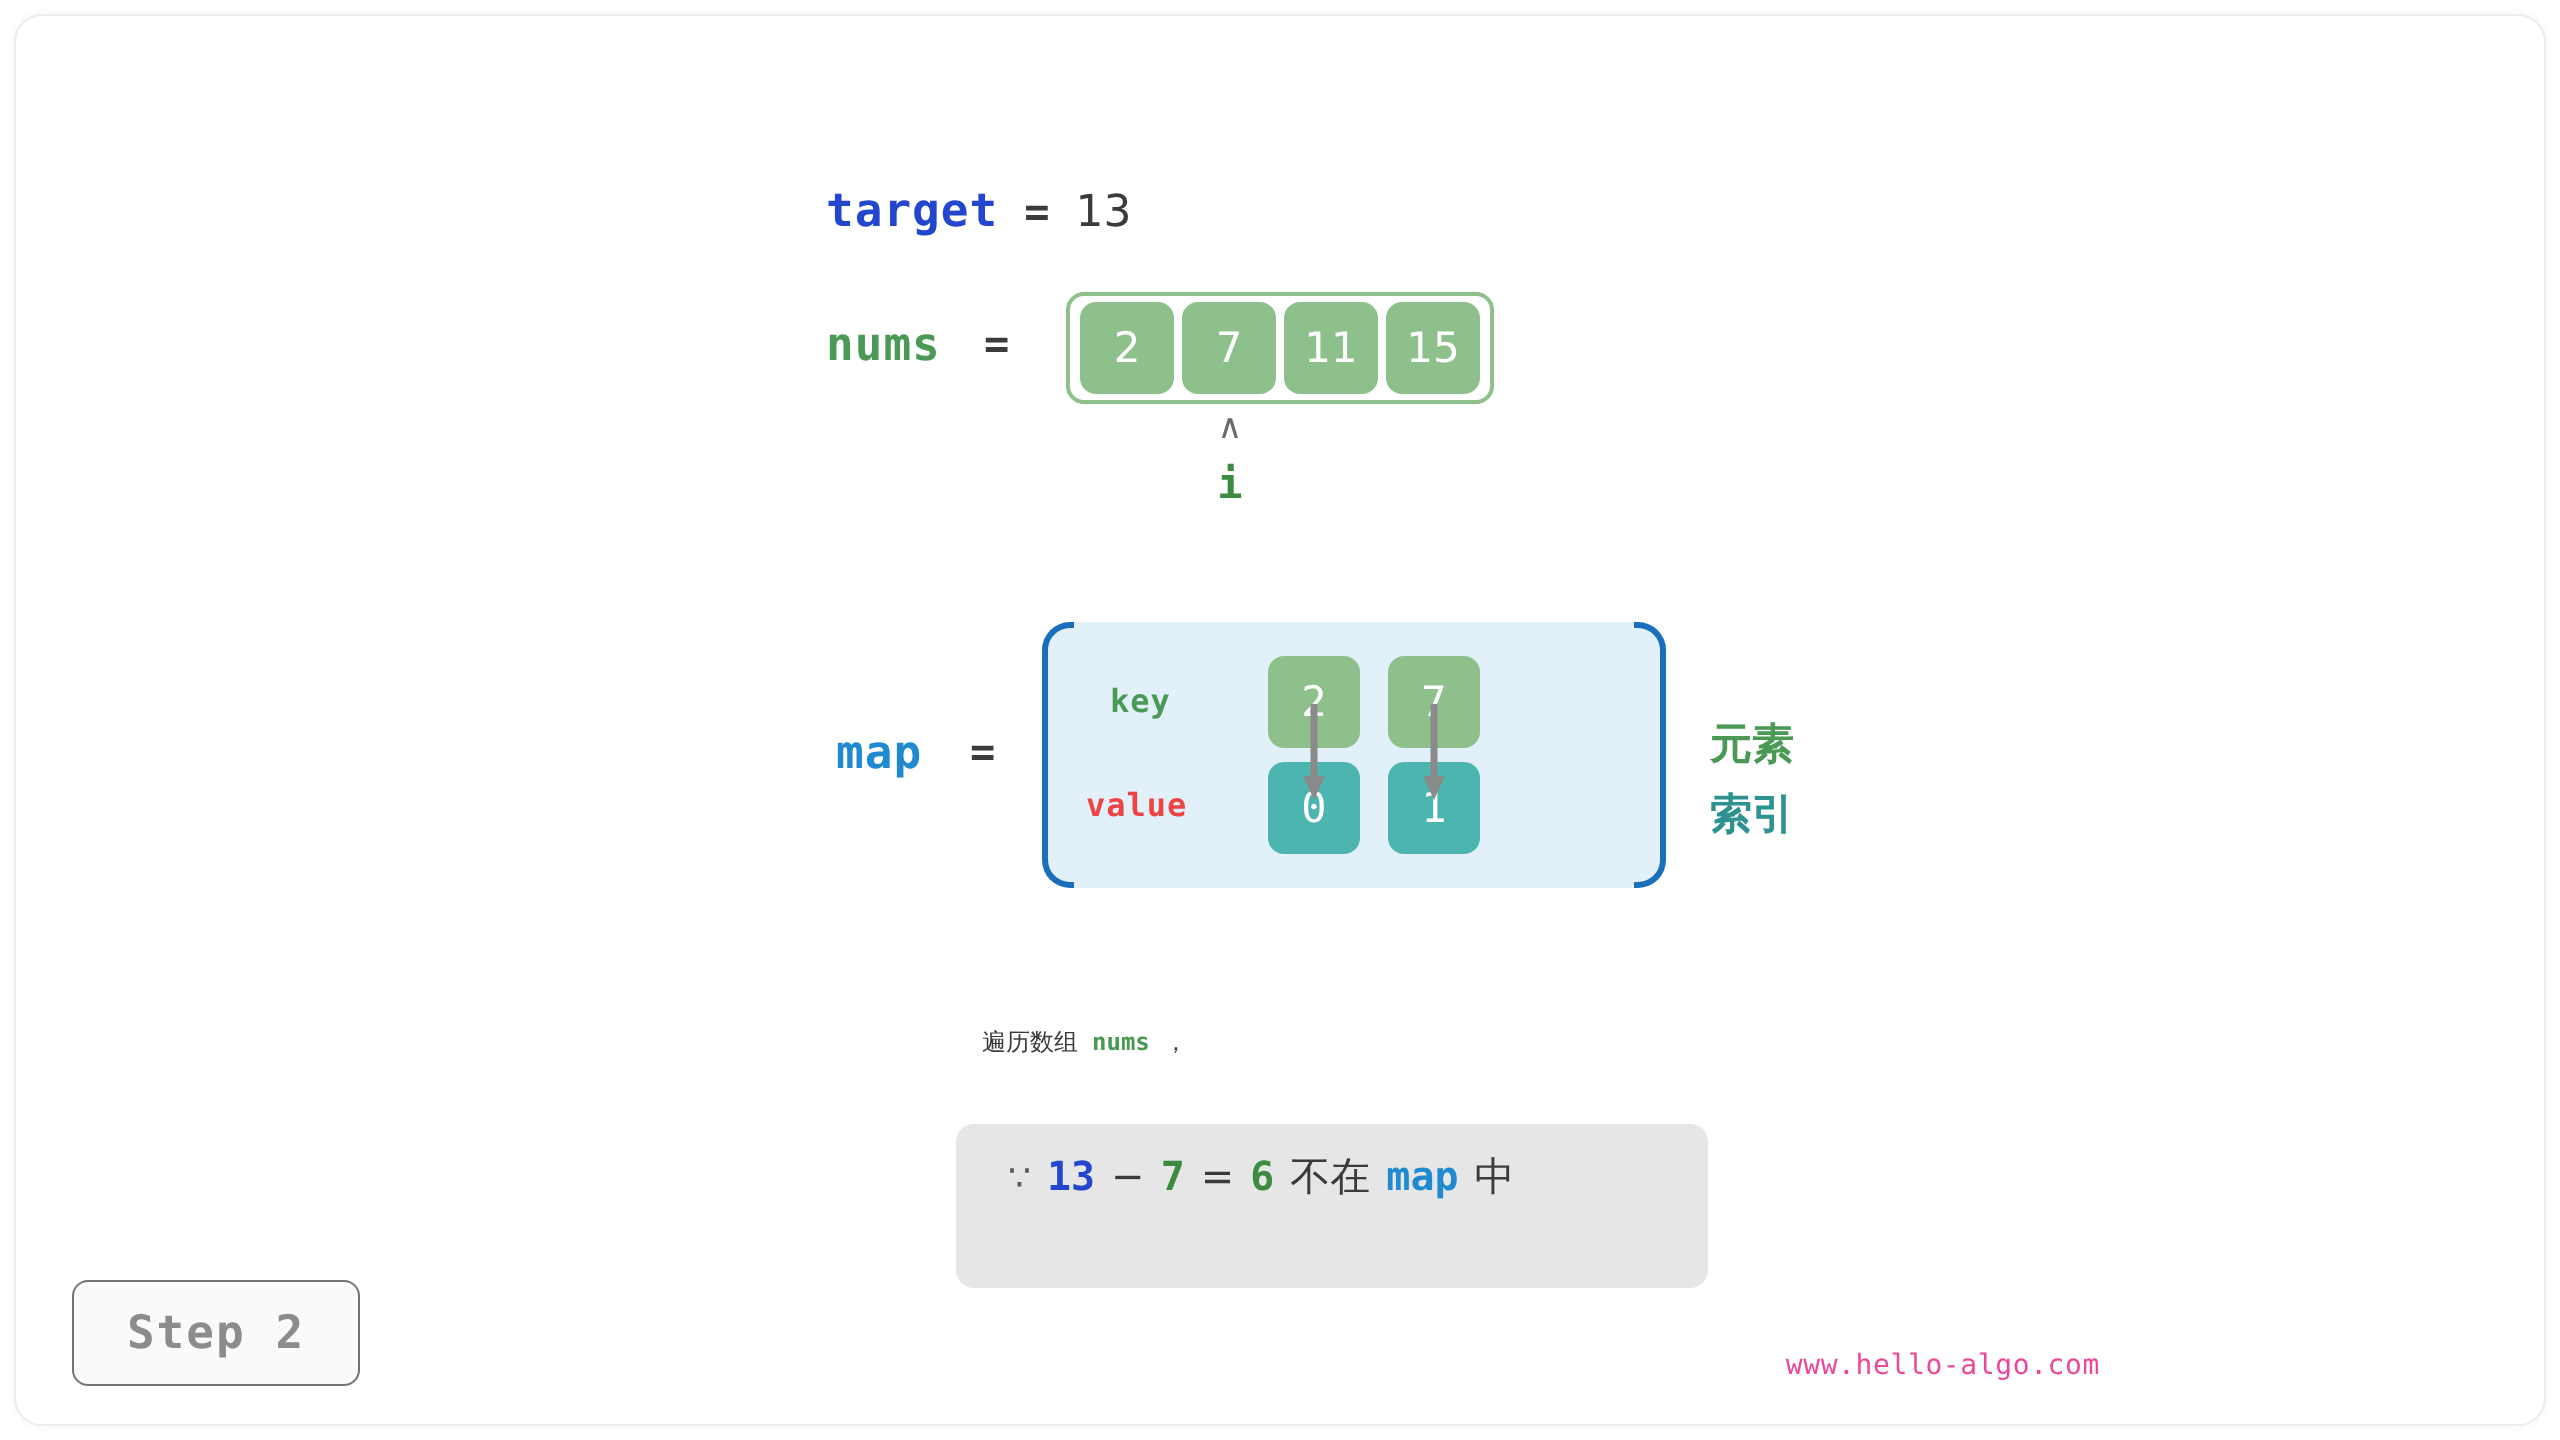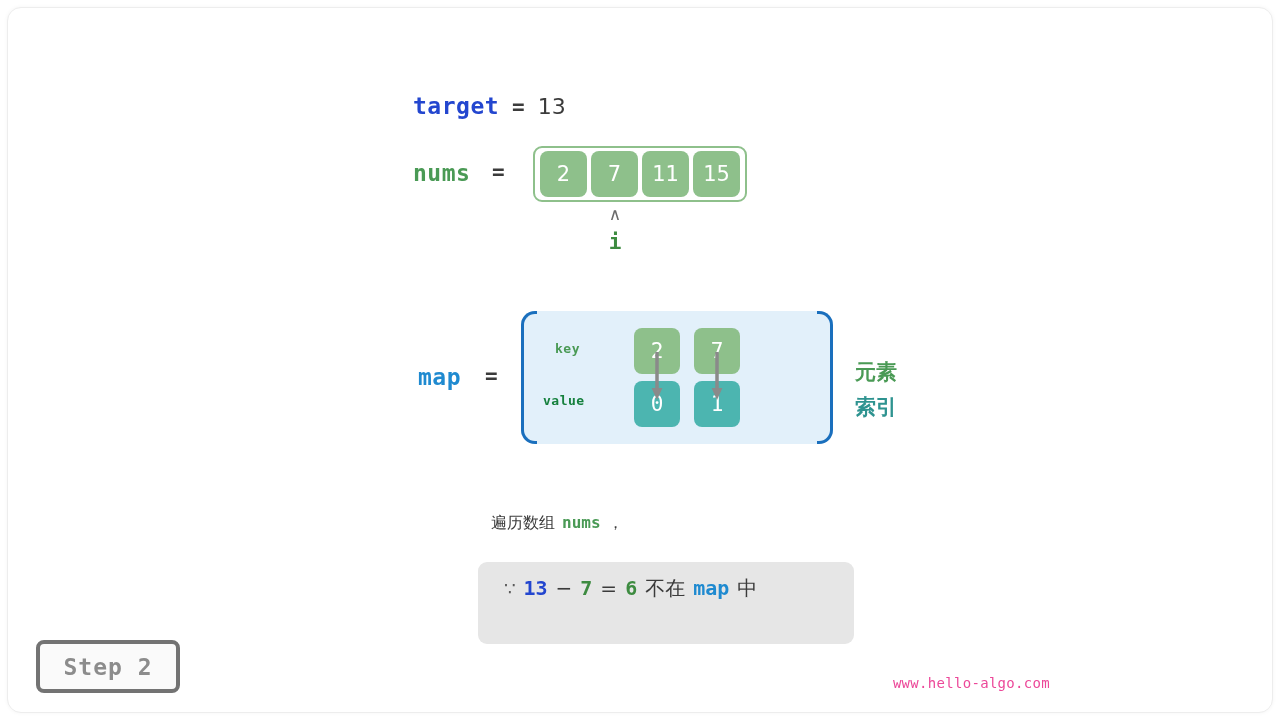--- a/index.html
+++ b/index.html
@@ -183,25 +183,25 @@
     left: 817px;
     border-right: 3px solid #1a6fbd;
     border-top-right-radius: 14px;
     border-bottom-right-radius: 14px;
   }
 
   .kv-label {
     position: absolute;
     font-family: "DejaVu Sans Mono", monospace;
     font-weight: bold;
-    font-size: 13px;
+    font-size: 16px;
     letter-spacing: 0.5px;
   }
   .kv-label.key   { left: 555px; top: 341px; color: #4a9a55; }
-  .kv-label.value { left: 543px; top: 393px; color: #15803d; }
+  .kv-label.value { left: 543px; top: 393px; color: #ef4444; }
 
   .kvcell {
     position: absolute;
     width: 46px;
     height: 46px;
     border-radius: 8px;
     display: flex;
     align-items: center;
     justify-content: center;
     color: #ffffff;
@@ -233,21 +233,21 @@
   .side-label.elem { top: 358px; color: #4a9a55; }
   .side-label.idx  { top: 393px; color: #2e9390; }
 
   
   .desc-line {
     position: absolute;
     left: 491px;
     top: 513px;
     white-space: nowrap;
     font-family: "DejaVu Sans", sans-serif;
-    font-size: 16px;
+    font-size: 12px;
     color: #3b3b3b;
   }
   .desc-line .code-green {
     font-family: "DejaVu Sans Mono", monospace;
     font-weight: bold;
     color: #4a9a55;
     margin: 0 7px;
   }
 
   .callout {
@@ -275,21 +275,21 @@
   .tok.gray   { color:#3b3b3b; }
   .tok.sym    { color:#5a5a5a; font-size:18px; }
 
   
   .step-badge {
     position: absolute;
     left: 36px;
     top: 640px;
     width: 144px;
     height: 53px;
-    border: 4px solid #737373;
+    border: 1px solid #737373;
     border-radius: 8px;
     background: #fafafa;
     display: flex;
     align-items: center;
     justify-content: center;
     font-family: "DejaVu Sans Mono", monospace;
     font-weight: bold;
     font-size: 23px;
     color: #8c8c8c;
     letter-spacing: 1px;

